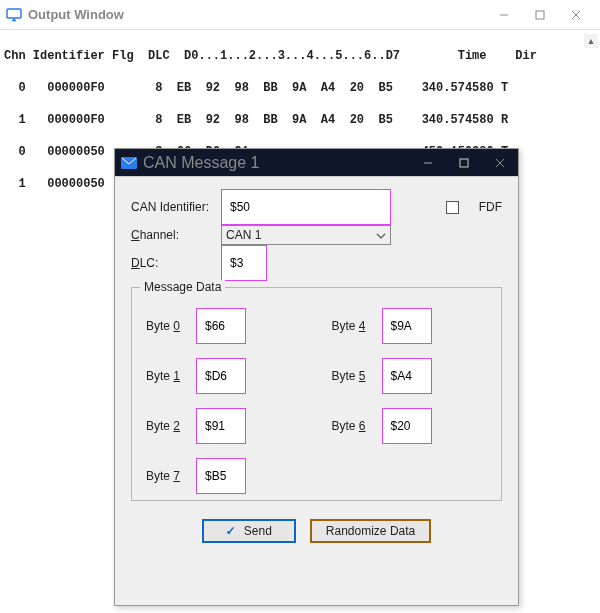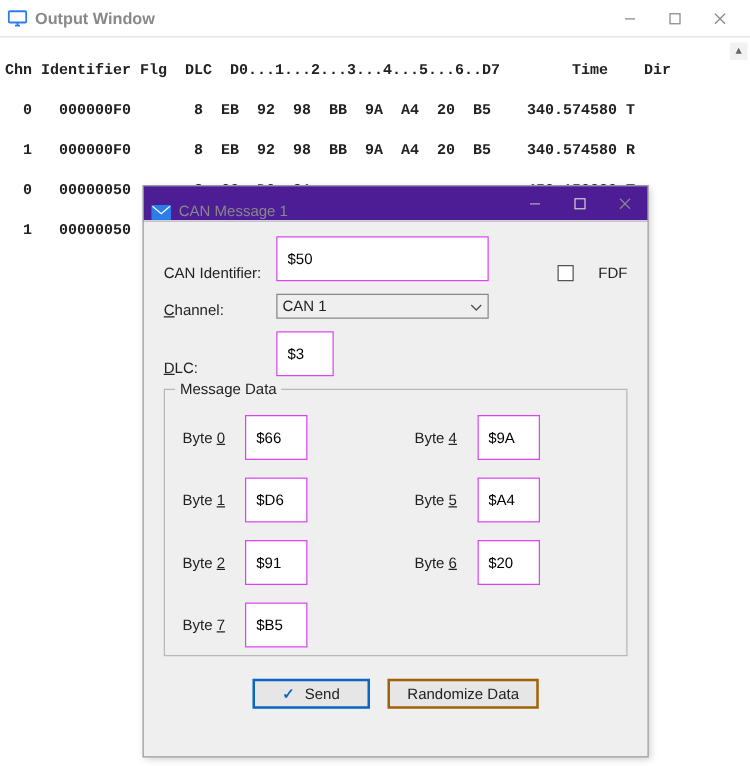--- a/index.html
+++ b/index.html
@@ -63,44 +63,43 @@
     left: 114px;
     top: 148px;
     width: 405px;
     height: 458px;
     background: #efefef;
     border: 1px solid #9a9a9a;
     box-shadow: 2px 2px 6px rgba(0,0,0,0.2);
   }
   .dlg-titlebar {
     height: 28px;
-    background: #4c1d95;
+    background: #0f172a;
     border-bottom: 1px solid #d0d0d0;
     display: flex;
-    align-items: flex-end;
+    align-items: center;
     padding-left: 6px;
     color: #888;
-    font-size: 12px;
+    font-size: 16px;
   }
   .dlg-titlebar .ticon { margin-right: 6px; display:flex; }
   .dlg-titlebar .spacer { flex:1; }
   .dlg-winbtn {
     width: 36px; height: 26px;
     display:flex; align-items:center; justify-content:center;
     color: #999;
   }
   .dlg-body {
     padding: 12px 16px 10px 16px;
     font-size: 12px;
     color: #222;
   }
   .form-row {
     display: flex;
-    align-items: flex-end;
-    margin-bottom: 10px;
+    align-items: center;
   }
   .form-label {
     width: 90px;
   }
   .underline-first::first-letter { text-decoration: underline; }
   .txtinput {
     border: 1px solid #d946ef;
     background: #fff;
     height: 36px;
     padding: 1px 8px;

